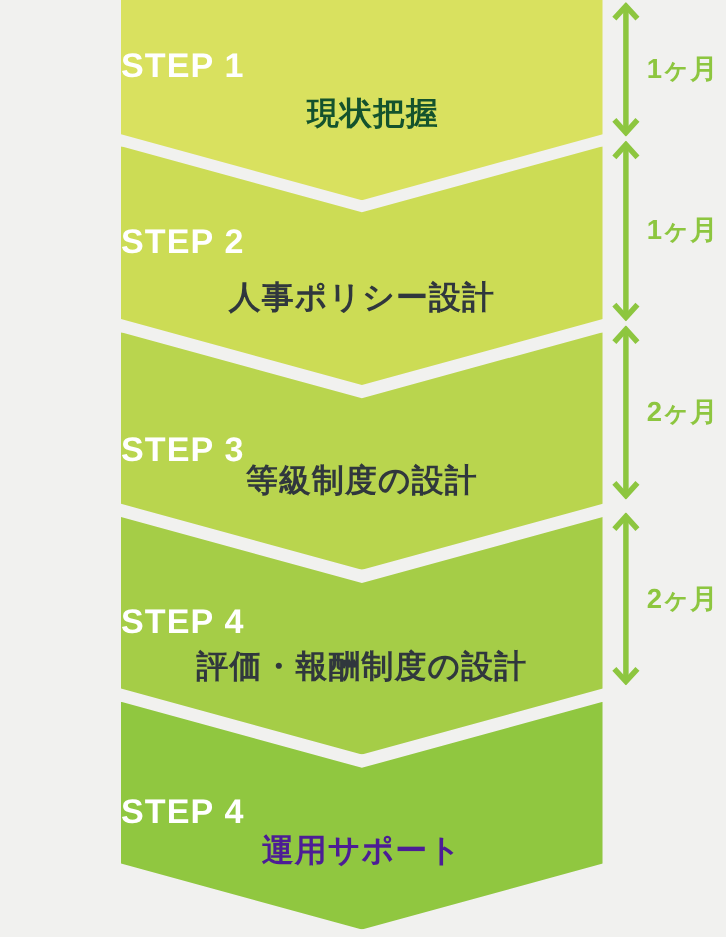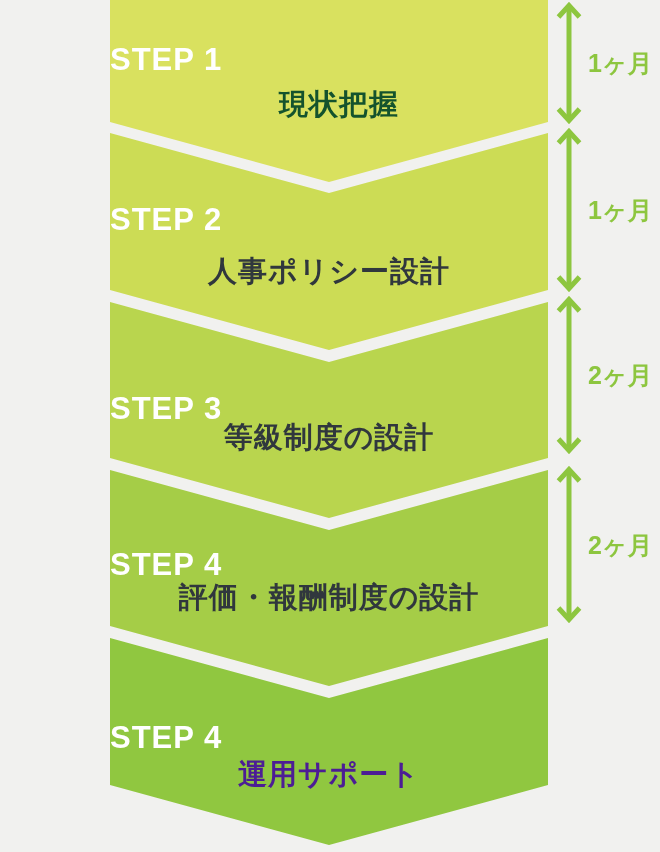--- a/index.html
+++ b/index.html
@@ -49,21 +49,21 @@
     line-height: 1;
     white-space: nowrap;
   }
   .step-1 .step-title    { top: 44px; }
   .step-1 .step-subtitle { top: 90px; }
   .step-2 .step-title    { top: 71px; }
   .step-2 .step-subtitle { top: 124px; }
   .step-3 .step-title    { top: 79px; }
   .step-3 .step-subtitle { top: 121px; }
   .step-4 .step-title    { top: 79px; }
-  .step-4 .step-subtitle { top: 113px; }
+  .step-4 .step-subtitle { top: 123px; font-family: Liberation Mono, monospace; }
   .step-5 .step-title    { top: 84px; }
   .step-5 .step-subtitle { top: 122px; }
 
   .duration {
     position: absolute;
     left: 555px;
     width: 104px;
   }
   .duration-1 { top: 2px;   height: 122px; }
   .duration-2 { top: 128px; height: 164px; }

